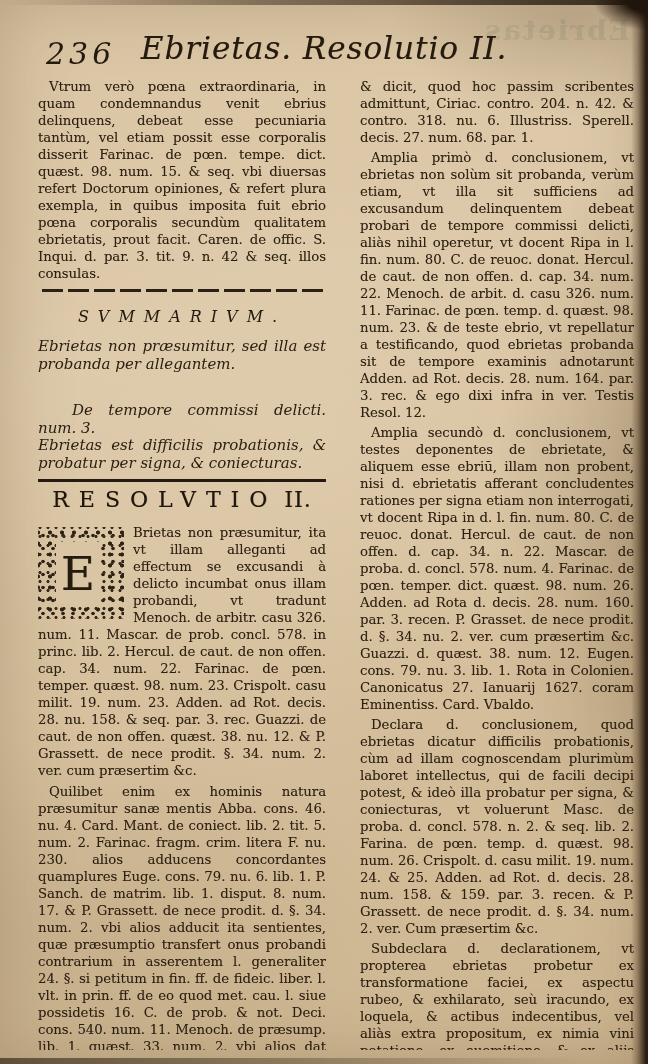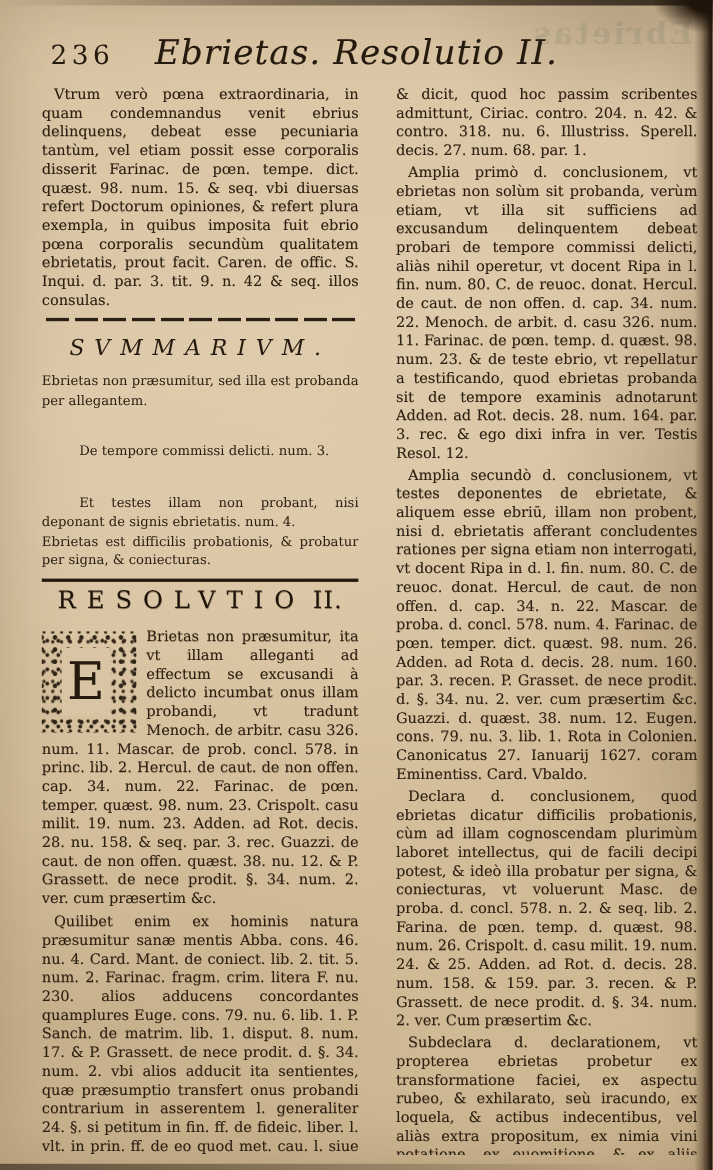--- a/index.html
+++ b/index.html
@@ -21,43 +21,43 @@
     background:linear-gradient(90deg, transparent 0%, rgba(42,28,14,.45) 40%, rgba(30,20,10,.85) 100%);}
   .edge.right{top:0;right:0;width:17px;height:100%;
     background:linear-gradient(90deg, transparent 0%, rgba(55,37,20,.35) 40%, #2b1d10 88%);}
   .edge.bottom{bottom:0;left:0;width:100%;height:6px;
     background:linear-gradient(90deg, rgba(35,24,12,.6) 0%, rgba(35,24,12,.25) 55%, transparent 90%);}
   .edge.corner{top:0;right:0;width:54px;height:30px;
     background:radial-gradient(ellipse at top right,#20150a 28%,transparent 72%);}
 
   
   .header{position:absolute;top:30px;left:0;width:648px;height:52px;}
-  .pagenum{position:absolute;left:46px;top:6px;font-size:24px;letter-spacing:4px;color:#241a0e;}
+  .pagenum{position:absolute;left:46px;top:6px;font-size:30px;letter-spacing:4px;color:#241a0e;font-style:italic;}
   .title{position:absolute;left:0;top:0;width:100%;text-align:center;
     font-size:31px;letter-spacing:1px;color:#241a0e;
     text-shadow:.4px .4px .6px rgba(40,25,10,.4);font-style:italic;}
   .ghost{position:absolute;right:18px;top:-16px;font-size:28px;font-weight:bold;
     transform:scaleX(-1);opacity:.13;color:#4e6052;letter-spacing:2px;}
 
   
   .col{position:absolute;top:78px;height:972px;overflow:hidden;font-size:13.2px;line-height:17px;}
   .col.left{left:38px;width:288px;}
   .col.right{left:360px;width:274px;}
   .para{position:relative;text-align:justify;text-shadow:.3px .3px .5px rgba(60,40,20,.30);}
   .para.ind{text-indent:11px;}
 
   
   .rule{height:3px;margin:7px 0 0 -22px;width:calc(100% + 26px);}
   .rule.dashed{background:repeating-linear-gradient(90deg,#2b2014 0 21px,transparent 21px 26px);}
   .rule.solid{background:#241a10;margin-left:-2px;width:calc(100% + 2px);}
 
   
-  .sum-head{margin-top:16px;text-align:center;font-style:italic;font-size:20px;
+  .sum-head{margin-top:16px;text-align:center;font-style:italic;font-size:16px;
     letter-spacing:9px;color:#241a0e;}
-  .sum-list{margin-top:13px;font-size:12px;line-height:17.5px;}
+  .sum-list{margin-top:13px;font-style:italic;font-size:15px;line-height:17.5px;}
   .sum-item{position:relative;text-align:justify;}
   .sum-item.sub{text-indent:34px;margin-top:29px;}
 
   
   .res-head{margin-top:9px;text-align:center;font-size:22px;color:#1f150a;
     font-weight:normal;text-shadow:.4px .4px .6px rgba(40,25,10,.4);}
   .rh-main{letter-spacing:10px;}
   .rh-num{letter-spacing:1px;}
 
   
@@ -102,23 +102,20 @@
 
     <div class="sum-head">SVMMARIVM.</div>
 
     <div class="sum-list">
       <div class="sum-item">
         
         <span>Ebrietas non præsumitur, sed illa est probanda per allegantem.</span>
       </div>
       <div class="sum-item sub">
         <span>De tempore commissi delicti. num. 3.</span>
-      </div>
-      <div class="sum-item sub">
-        <span>Et testes illam non probant, nisi deponant de signis ebrietatis. num. 4.</span>
       </div>
       <div class="sum-item">
         
         <span>Ebrietas est difficilis probationis, &amp; probatur per signa, &amp; coniecturas.</span>
       </div>
     </div>
 
     <div class="rule solid"></div>
 
     <div class="res-head">

